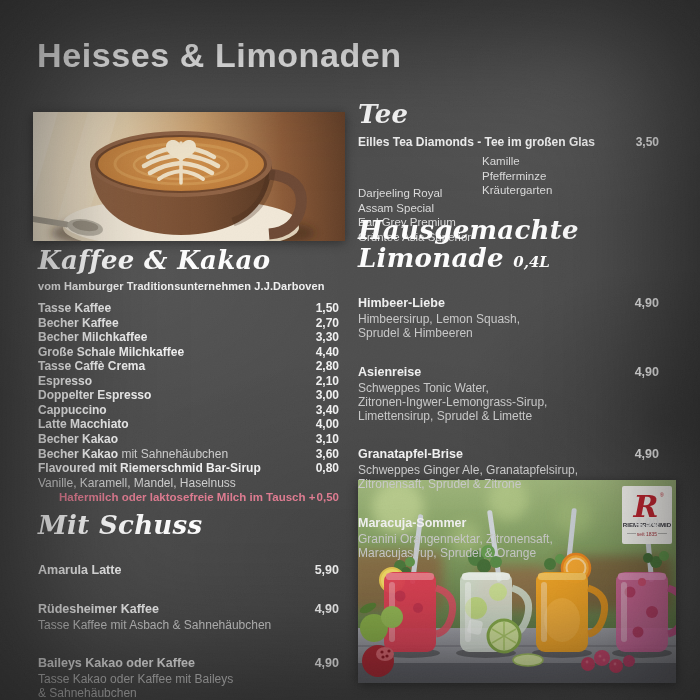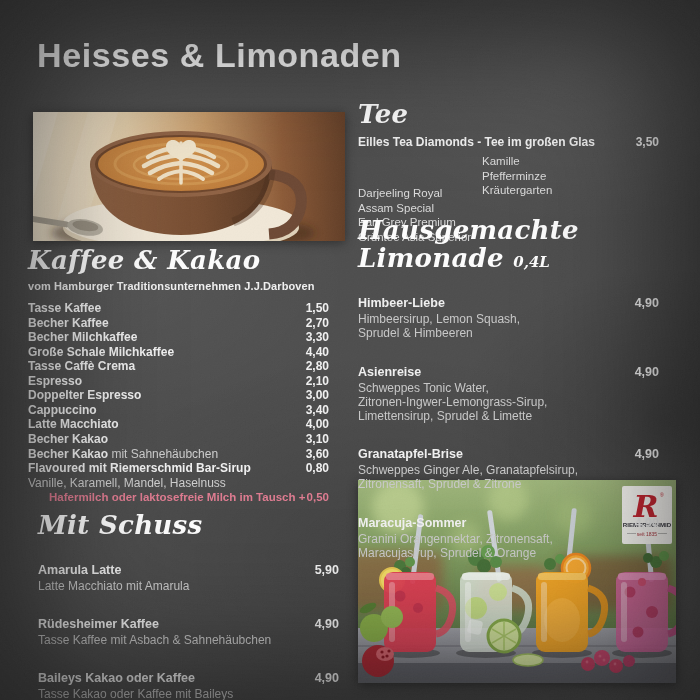--- a/index.html
+++ b/index.html
@@ -18,21 +18,21 @@
   .grain{position:absolute;inset:0;z-index:9;pointer-events:none;opacity:.55;}
   .page-title{position:absolute;left:37px;top:36px;z-index:2;
     font-size:34px;font-weight:700;color:#fff;letter-spacing:.6px;}
   .script{font-family:"DejaVu Serif",serif;font-style:italic;font-weight:700;
     font-size:26px;color:#fff;line-height:1.08;letter-spacing:.3px;}
   .script .size{font-size:15px;letter-spacing:0;}
   .photo{position:absolute;z-index:2;box-shadow:0 2px 10px rgba(0,0,0,.45);}
   #coffee-photo{left:33px;top:112px;width:312px;height:129px;}
   #drinks-photo{left:358px;top:480px;width:318px;height:203px;}
   .section{position:absolute;z-index:3;width:301px;color:#f2f2f2;}
-  #kaffee{left:28px;top:246px;}
+  #kaffee{left:38px;top:246px;}
   #schuss{left:38px;top:511px;}
   #tee{left:358px;top:100px;}
   #limo{left:358px;top:216px;}
   .subheader{font-size:11px;font-weight:700;color:#f2f2f2;margin-top:6px;letter-spacing:.1px;}
   .rows{margin-top:9px;}
   .mrow{display:flex;justify-content:space-between;align-items:baseline;
     font-size:12px;font-weight:700;line-height:14.55px;color:#f2f2f2;}
   .msfx{font-weight:400;color:#cfcfcf;}
   .mprice{font-weight:700;}
   .mnote{font-size:12px;font-weight:400;color:#cfcfcf;line-height:14.55px;}
@@ -178,21 +178,20 @@
   </div>
 
   <div class="section" id="schuss">
     <div class="script">Mit Schuss</div>
     <div class="ditems">
       <div class="ditem">
         <div class="dname">
             <span>Amarula Latte</span>
             <span>5,90</span>
           </div>
-        <div class="ddesc">Latte Macchiato mit Amarula</div>
       </div>
       <div class="ditem">
         <div class="dname">
             <span>Rüdesheimer Kaffee</span>
             <span>4,90</span>
           </div>
         <div class="ddesc">Tasse Kaffee mit Asbach &amp; Sahnehäubchen</div>
       </div>
       <div class="ditem">
         <div class="dname">

